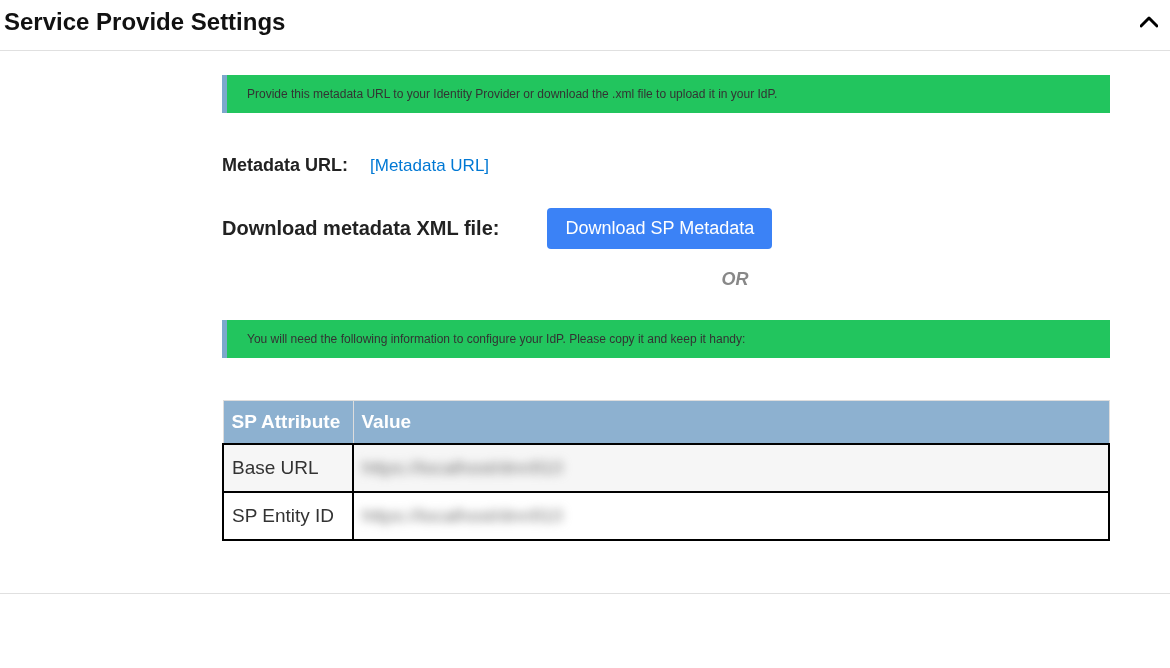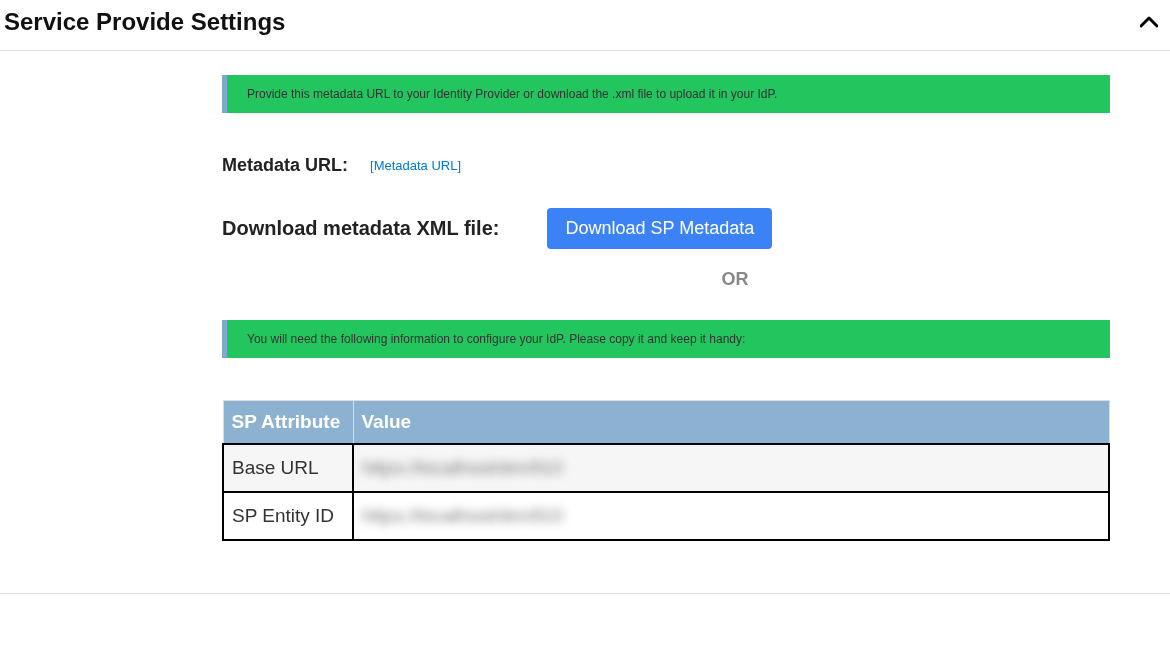--- a/index.html
+++ b/index.html
@@ -45,40 +45,41 @@
       font-size: 18px;
     }
     .form-label {
       font-weight: 700;
       color: #222;
       margin-right: 22px;
     }
     .metadata-link {
       color: #0078d4;
       text-decoration: none;
-      font-size: 13px;
+      font-size: 17px;
     }
     .download-row {
       display: flex;
       align-items: center;
       margin-bottom: 20px;
     }
     .download-button {
       background: #3b82f6;
       color: #fff;
       border: none;
       padding: 10px 18px;
       font-size: 18px;
       border-radius: 4px;
       cursor: pointer;
       margin-left: 26px;
     }
     .or-divider {
       text-align: center;
       color: #888;
+      font-style: italic;
       font-weight: 600;
       font-size: 18px;
       margin: 14px 0 30px 0;
       padding-left: 138px;
     }
     .table-wrap {
       margin-top: 42px;
       border-radius: 14px;
     }
     table {

